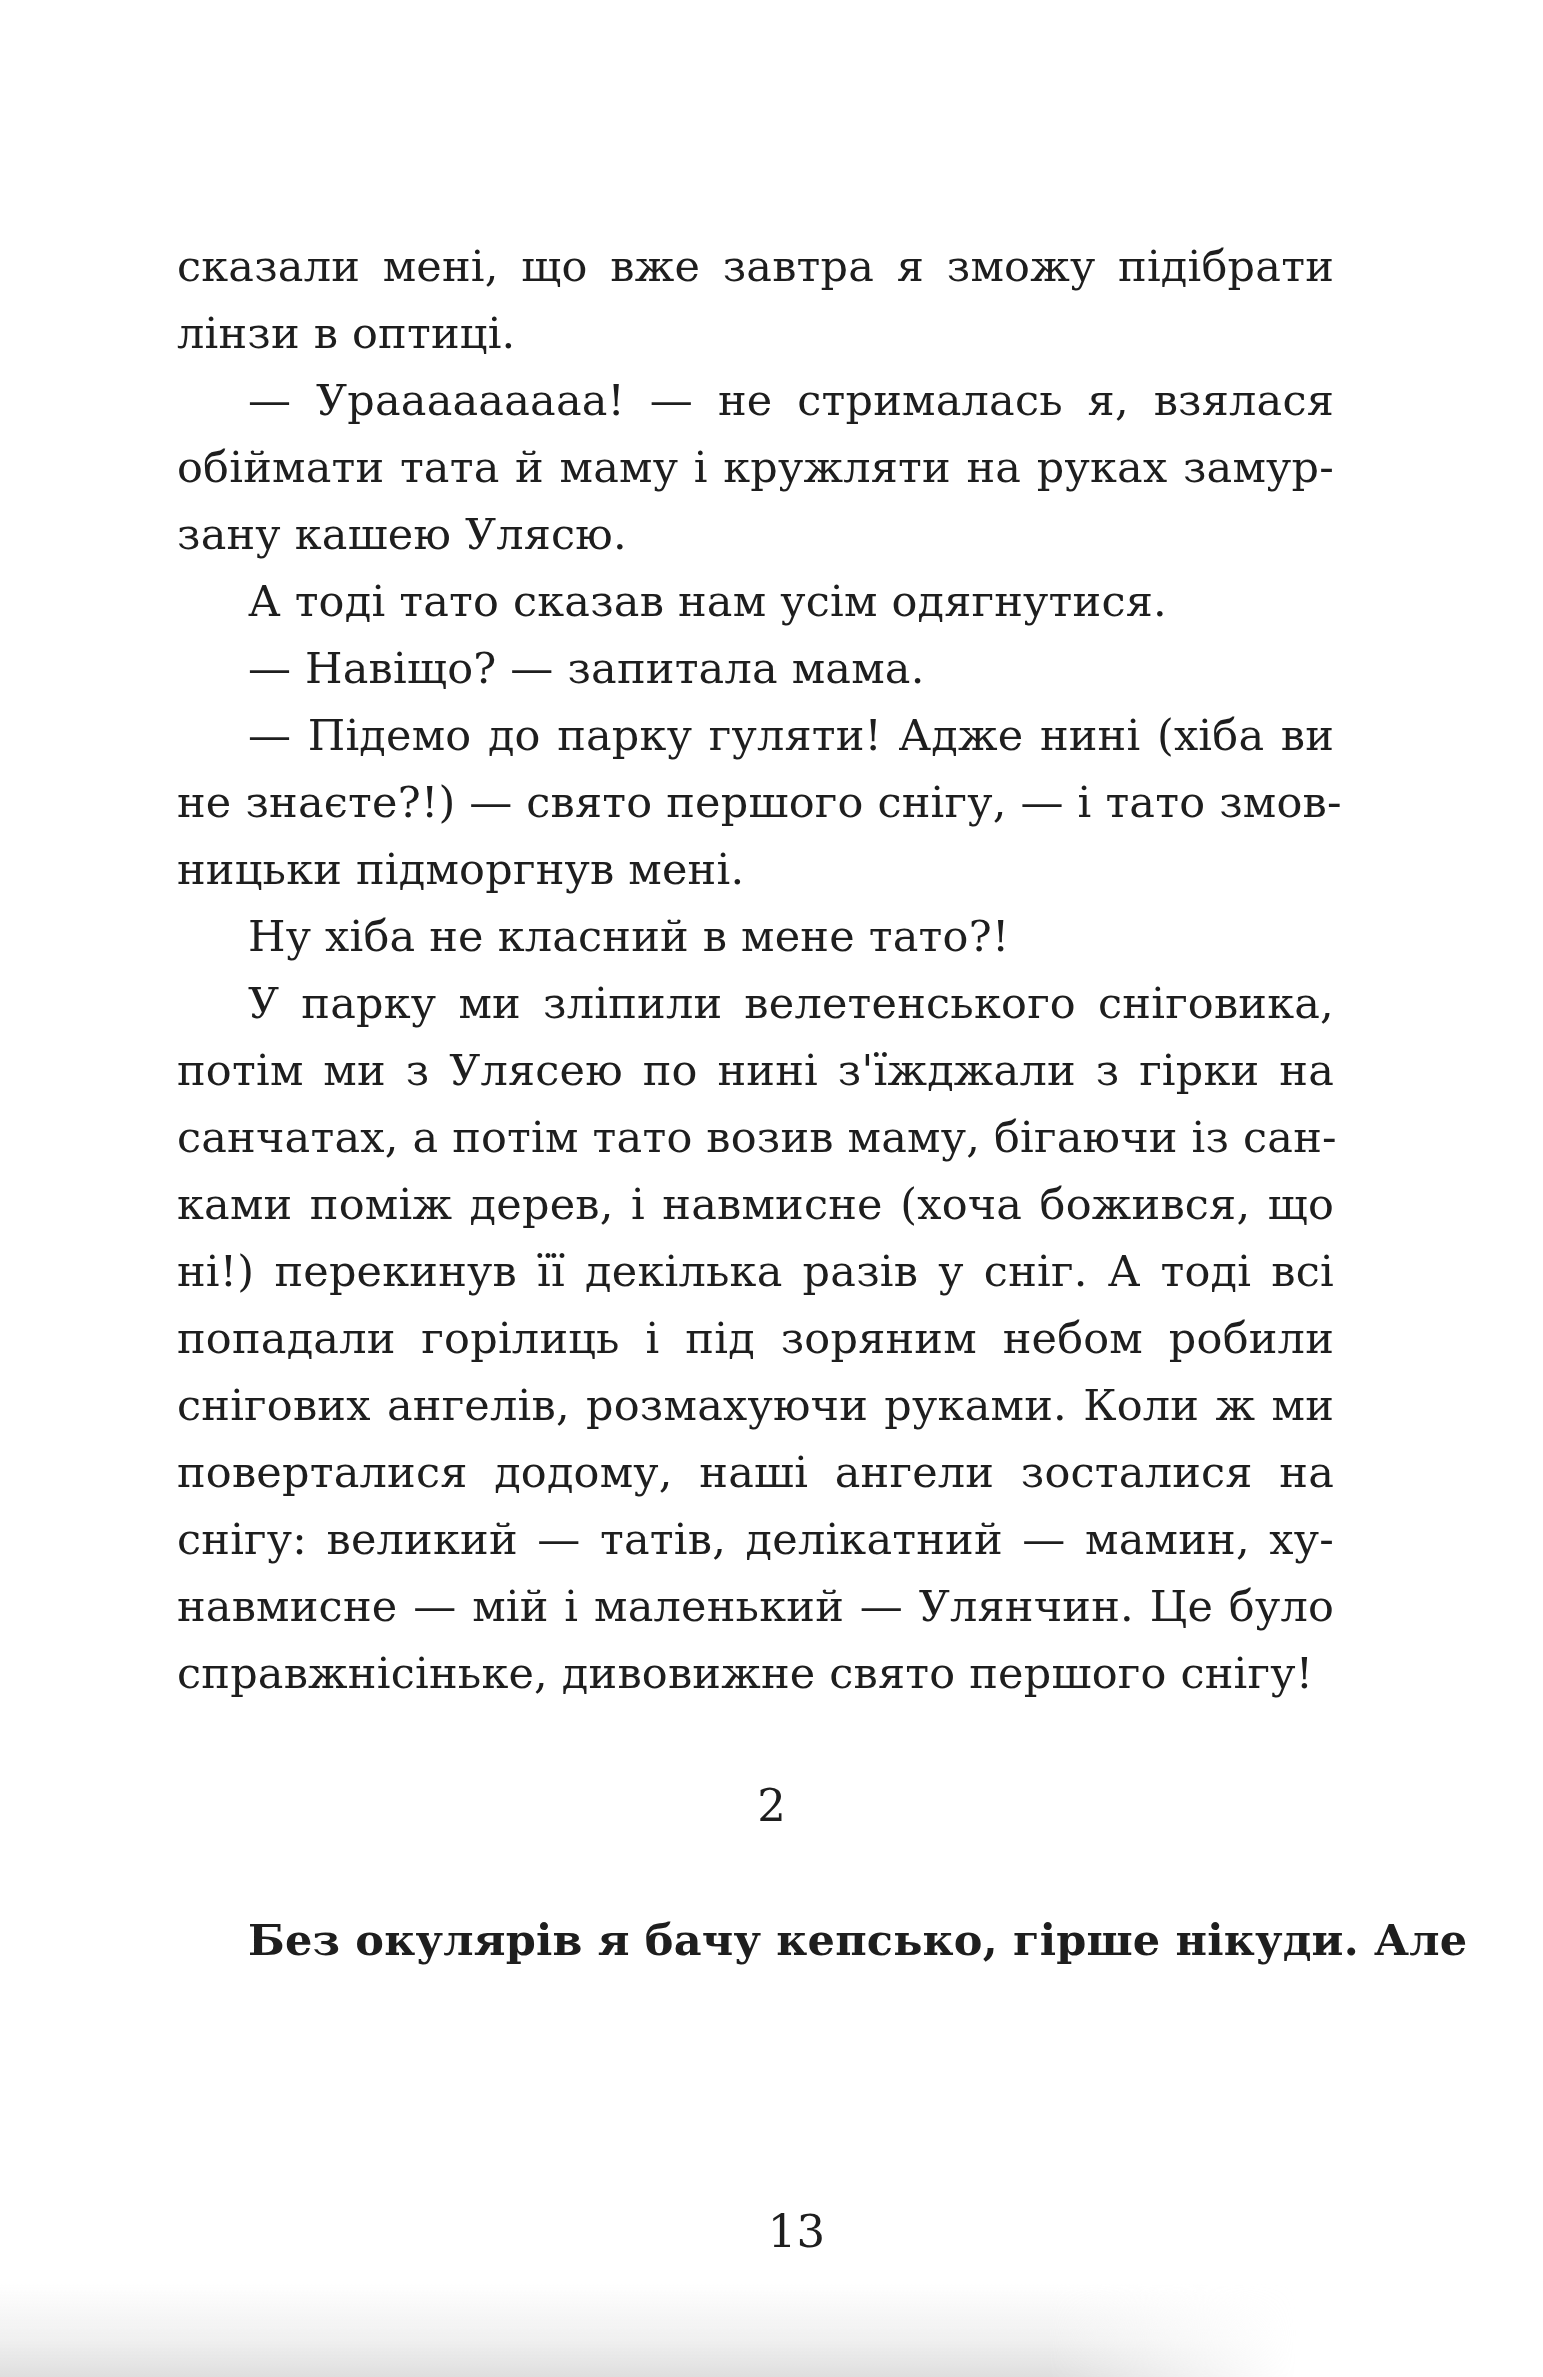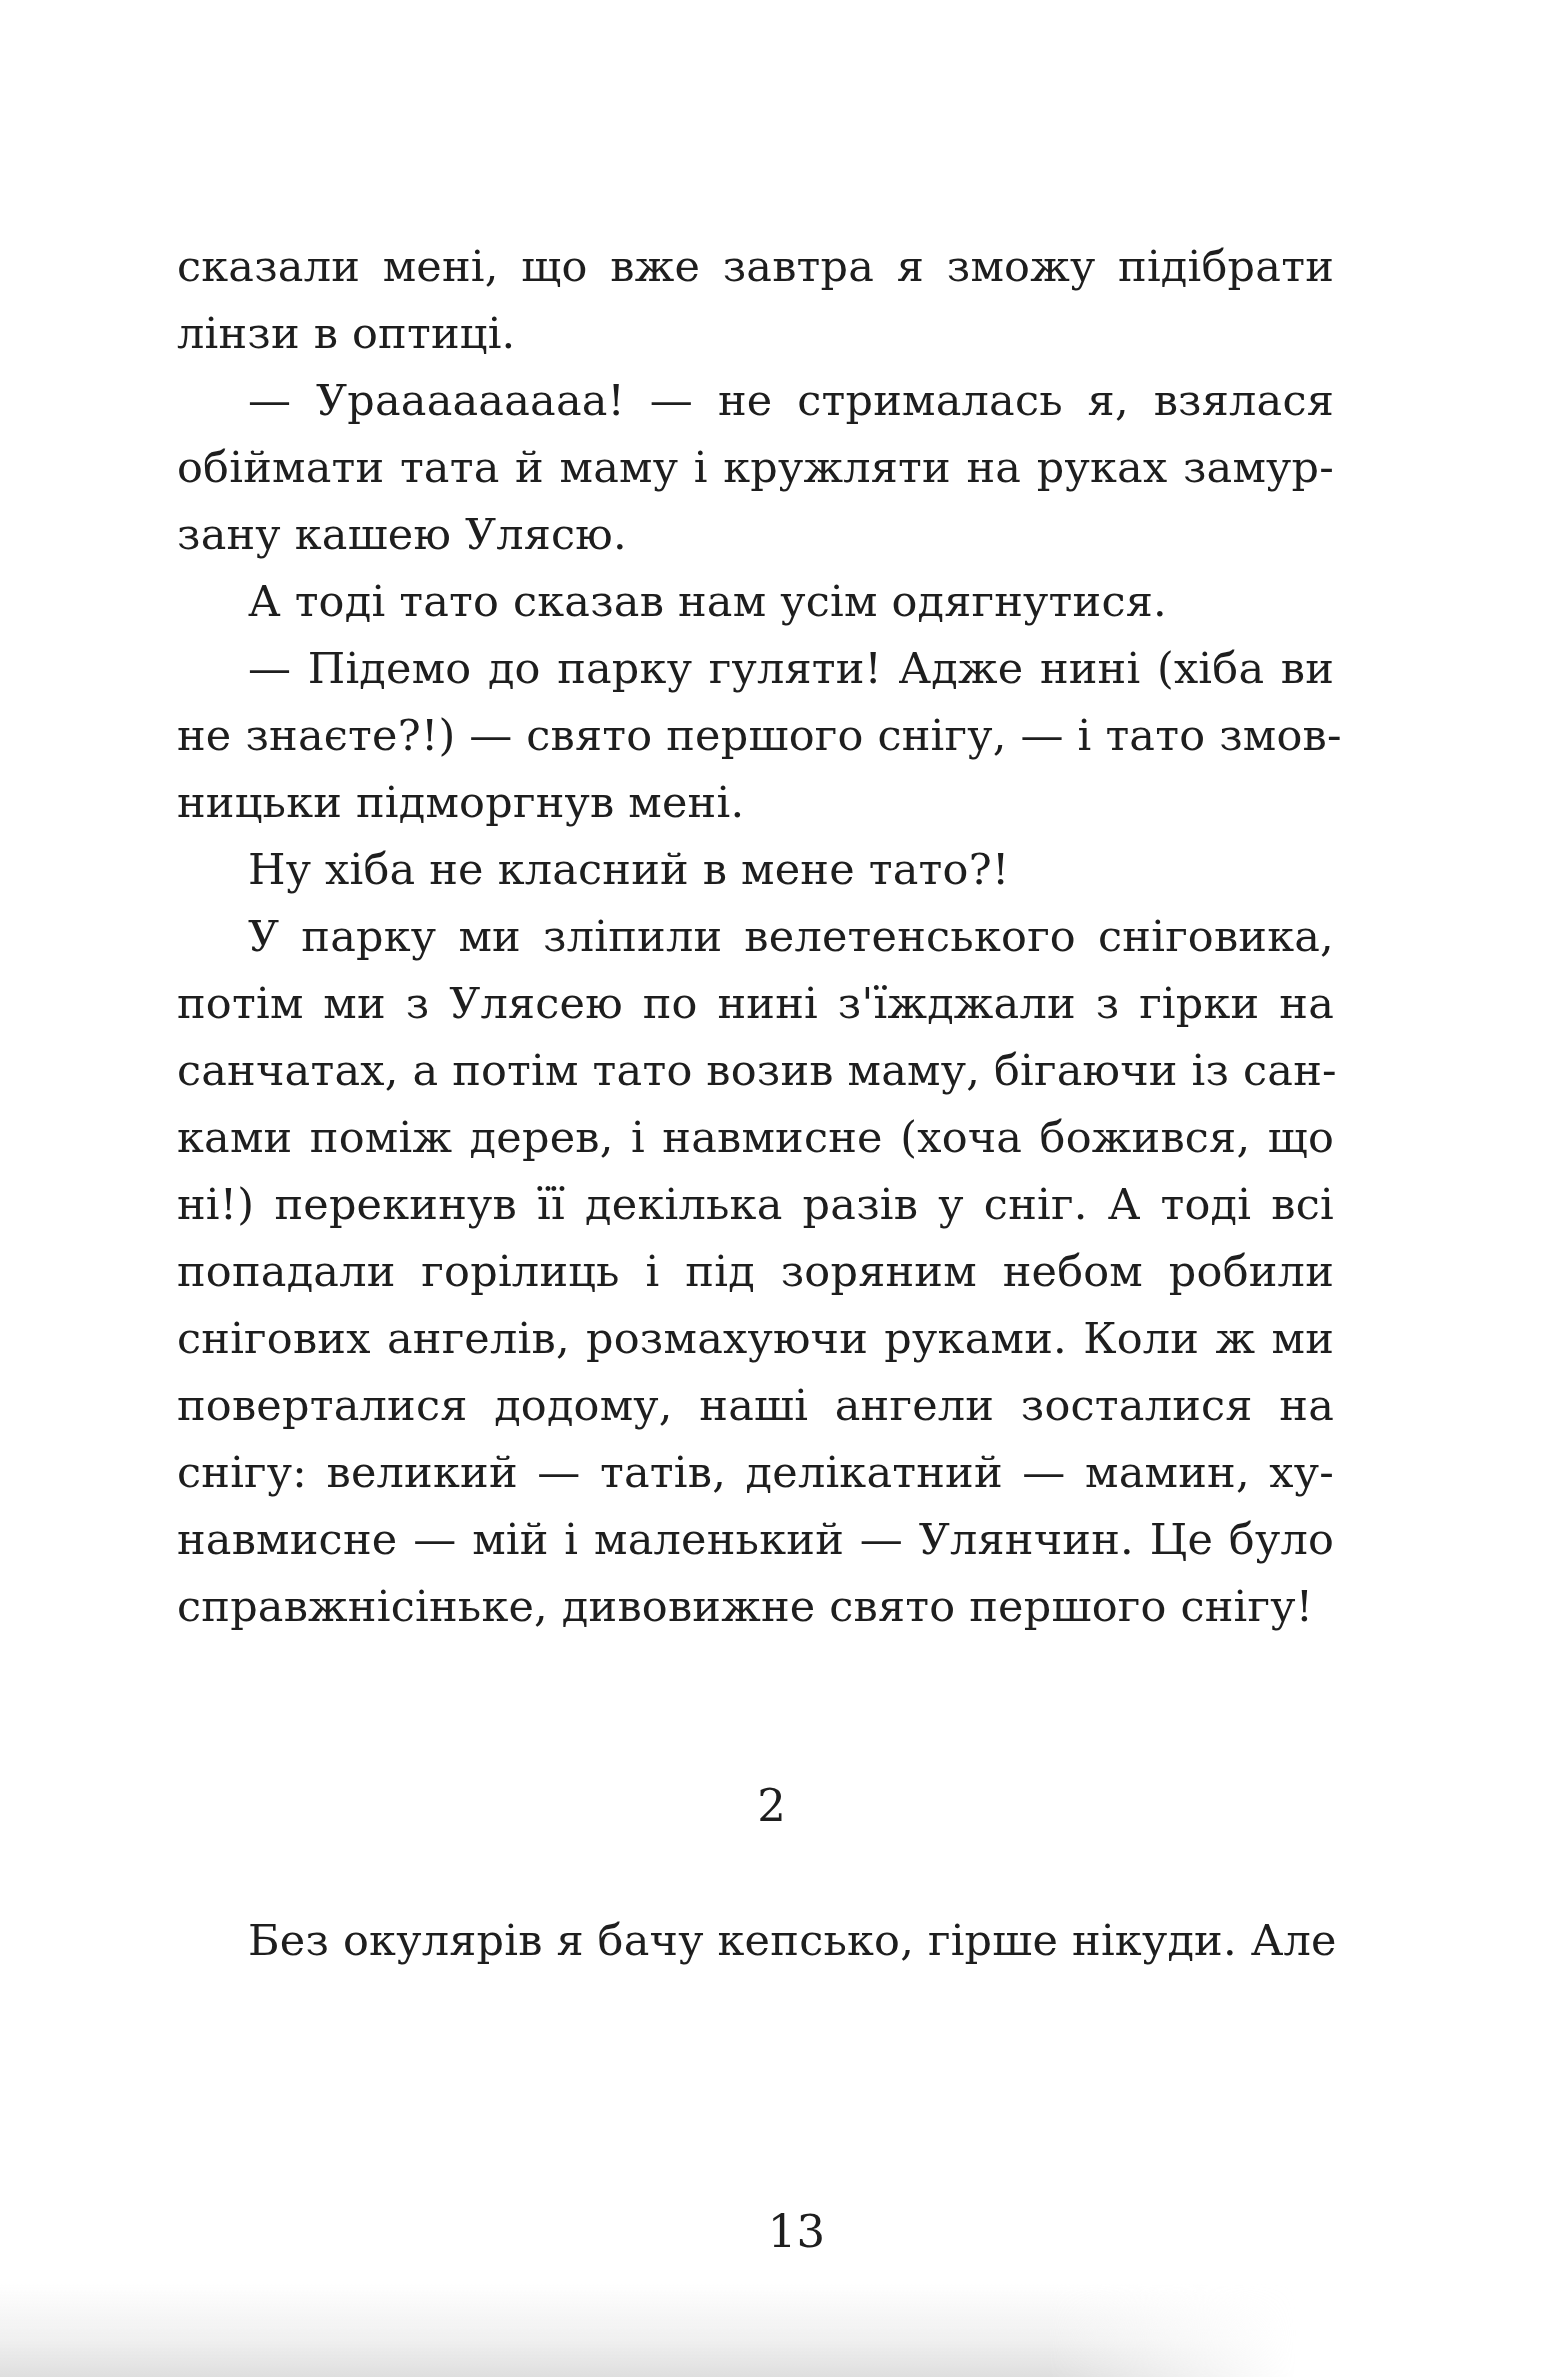--- a/index.html
+++ b/index.html
@@ -51,20 +51,21 @@
       top: 1772px;
       text-align: center;
       font-size: 45px;
       line-height: 68px;
     }
     .text-block-2 {
       position: absolute;
       left: 177px;
       top: 1907px;
       width: 1157px;
+      font-weight: bold;
     }
     .page-number {
       position: absolute;
       left: 16px;
       width: 1511px;
       top: 2198px;
       text-align: center;
       font-size: 45px;
       line-height: 68px;
       margin-left: 25px;
@@ -85,20 +86,21 @@
 
 <div class="page">
 
   <div class="text-block">
     <span class="line">сказали мені, що вже завтра я зможу підібрати</span>
     <span class="line last">лінзи в оптиці.</span>
     <span class="line indent">— Урааааааааа! — не стрималась я, взялася</span>
     <span class="line">обіймати тата й маму і кружляти на руках замур-</span>
     <span class="line last">зану кашею Улясю.</span>
     <span class="line indent last">А тоді тато сказав нам усім одягнутися.</span>
+    <span class="line indent last">— Навіщо? — запитала мама.</span>
     <span class="line indent">— Підемо до парку гуляти! Адже нині (хіба ви</span>
     <span class="line">не знаєте?!) — свято першого снігу, — і тато змов-</span>
     <span class="line last">ницьки підморгнув мені.</span>
     <span class="line indent last">Ну хіба не класний в мене тато?!</span>
     <span class="line indent">У парку ми зліпили велетенського сніговика,</span>
     <span class="line">потім ми з Улясею по нині з'їжджали з гірки на</span>
     <span class="line">санчатах, а потім тато возив маму, бігаючи із сан-</span>
     <span class="line">ками поміж дерев, і навмисне (хоча божився, що</span>
     <span class="line">ні!) перекинув її декілька разів у сніг. А тоді всі</span>
     <span class="line">попадали горілиць і під зоряним небом робили</span>

